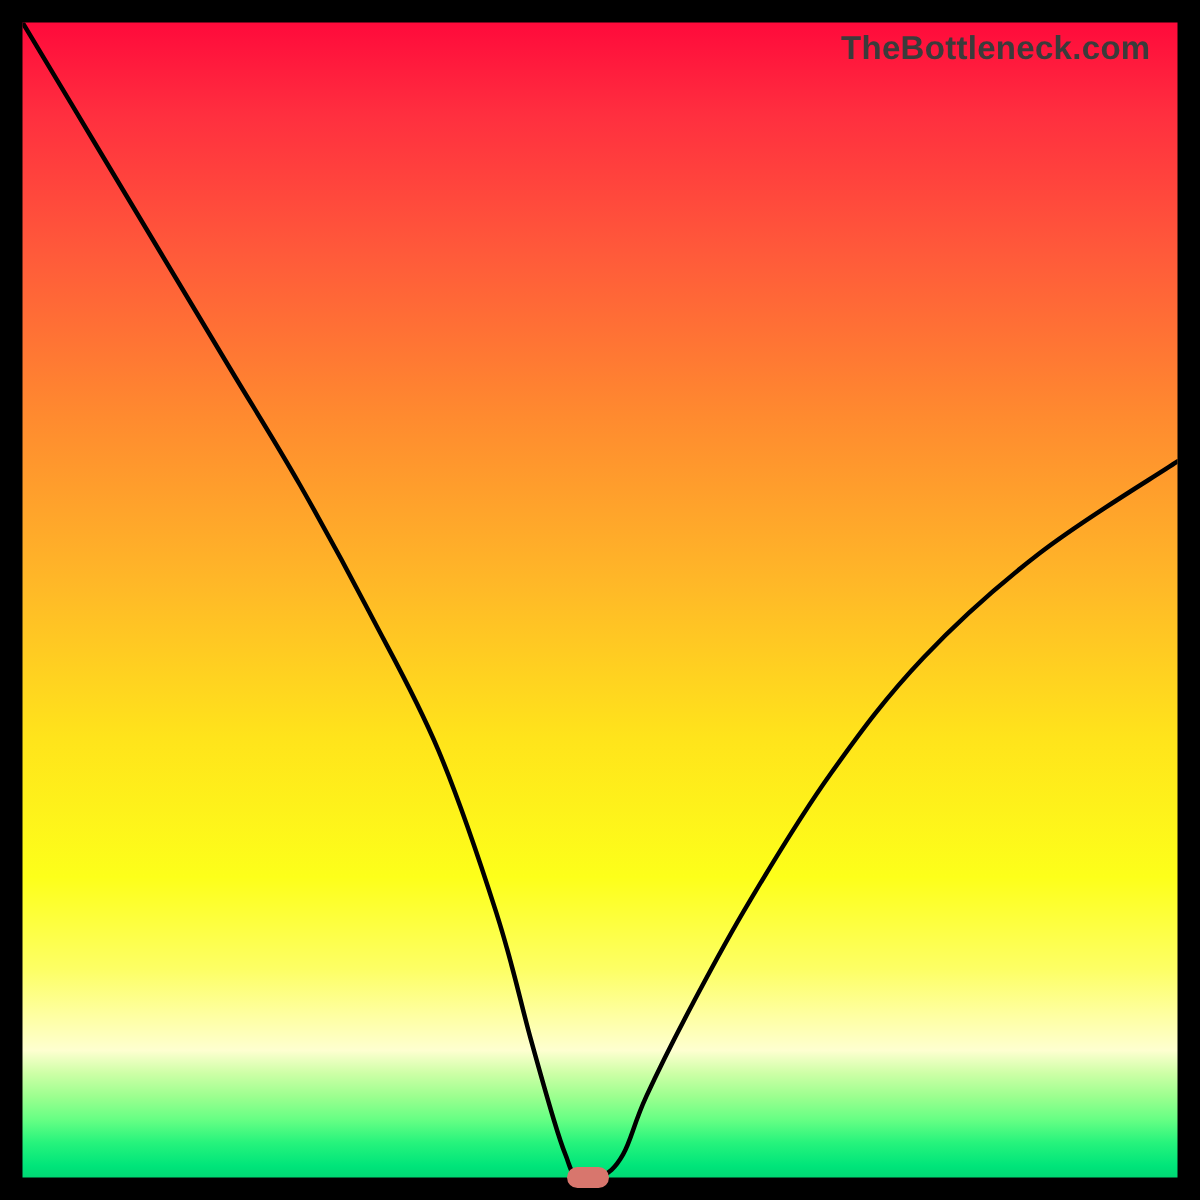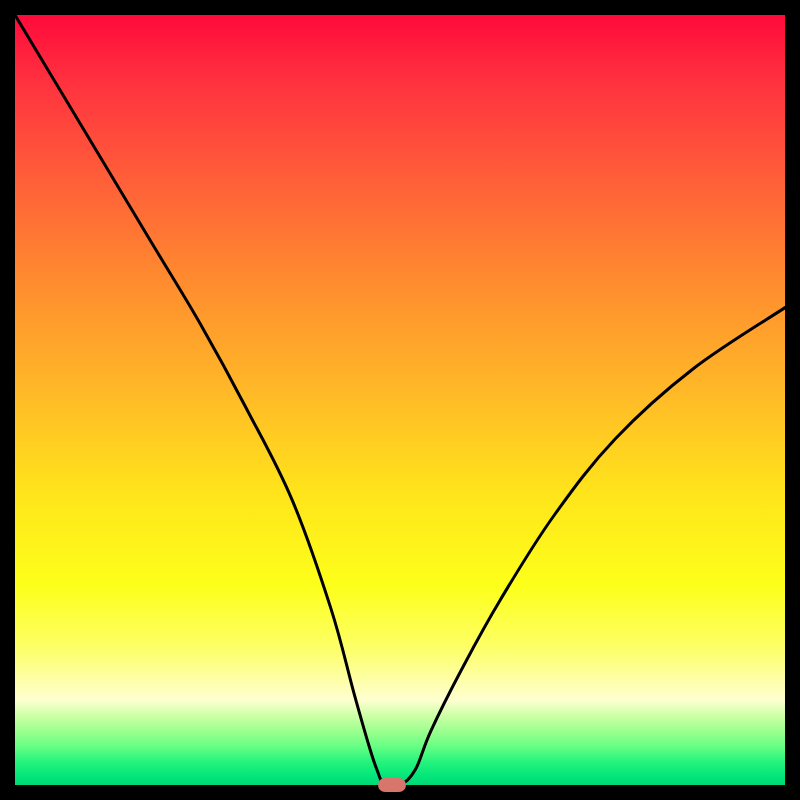--- a/index.html
+++ b/index.html
@@ -66,20 +66,21 @@
     border-radius: 7px;
     background: #d8766d;
     transform: translate(-50%, -50%);
   }
 </style>
 </head>
 <body>
 
 <div class="frame">
   <div class="plot">
+    <div class="watermark">TheBottleneck.com</div>
 
     <svg class="curve" viewBox="0 0 770 770" preserveAspectRatio="none">
       <path id="curve-path" fill="none" stroke="#000" stroke-width="3" stroke-linecap="round" stroke-linejoin="round" d="M 0.0 0.0 C 8.3 13.9, 29.6 49.3, 46.2 77.0 C 62.8 104.7, 75.8 126.3, 92.4 154.0 C 109.0 181.7, 122.0 203.3, 138.6 231.0 C 155.2 258.7, 168.2 278.9, 184.8 308.0 C 201.4 337.1, 214.4 360.8, 231.0 392.7 C 247.6 424.6, 262.0 449.1, 277.2 485.1 C 292.4 521.1, 304.6 558.3, 315.7 592.9 C 326.8 627.5, 331.9 652.7, 338.8 677.6 C 345.7 702.5, 350.0 717.6, 354.2 731.5 C 358.4 745.4, 359.1 747.7, 361.9 754.6 C 364.7 761.5, 365.4 767.2, 369.6 770.0 C 373.8 772.8, 379.5 772.8, 385.0 770.0 C 390.5 767.2, 394.9 764.3, 400.4 754.6 C 405.9 744.9, 407.5 734.1, 415.8 716.1 C 424.1 698.1, 434.1 678.1, 446.6 654.5 C 459.1 630.9, 468.5 612.9, 485.1 585.2 C 501.7 557.5, 518.2 529.6, 539.0 500.5 C 559.8 471.4, 575.7 449.8, 600.6 423.5 C 625.5 397.2, 647.1 377.8, 677.6 354.2 C 708.1 330.6, 753.4 303.7, 770.0 292.6"></path>
     </svg>
 
     <div id="marker" class="marker" style="left: 377.3px; top: 770px; background: rgb(216, 118, 109);"></div>
   </div>
 </div>
 
 </body></html>

